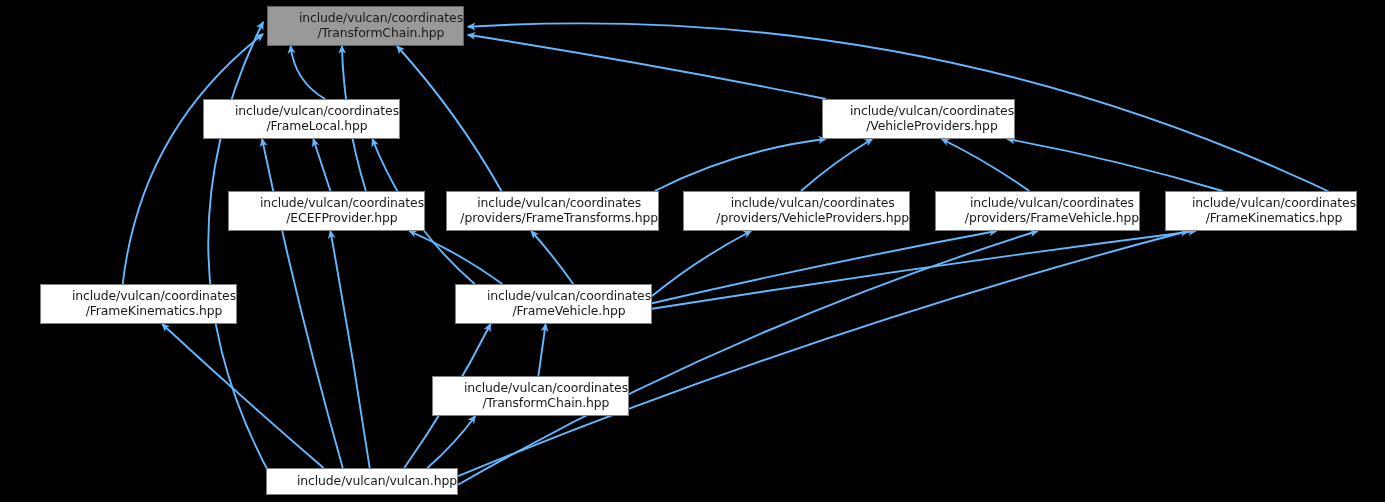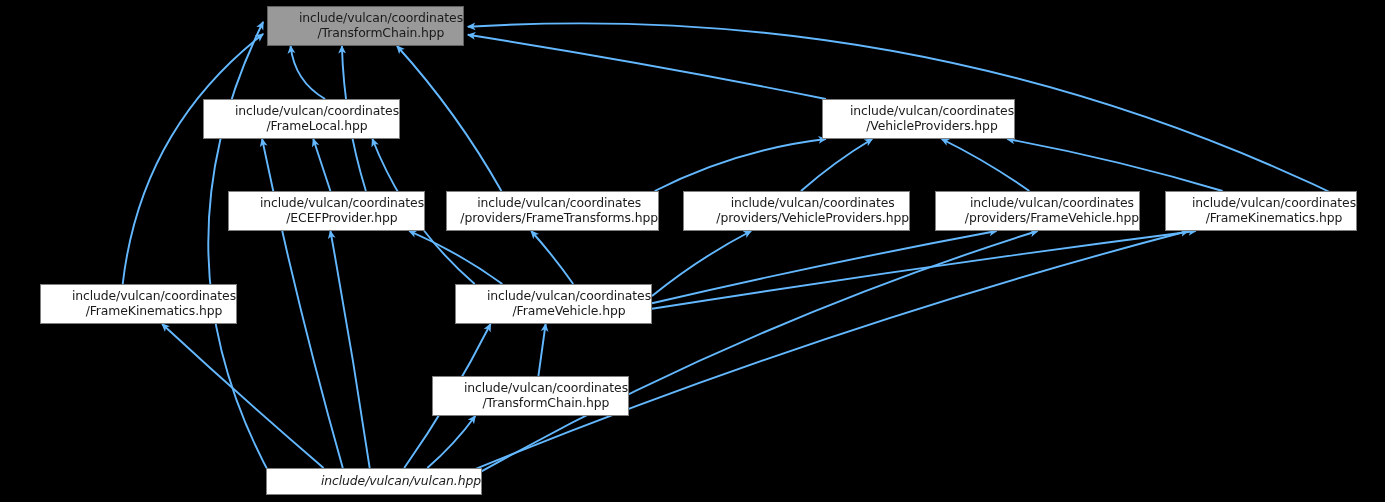--- a/index.html
+++ b/index.html
@@ -114,19 +114,19 @@
           <span>include/vulcan/coordinates</span>
           <span>/FrameVehicle.hpp</span>
         </div>
       </div>
       <div class="node" style="left: 432px; top: 376px; width: 197px; height: 40px;">
         <div>
           <span>include/vulcan/coordinates</span>
           <span>/TransformChain.hpp</span>
         </div>
       </div>
-      <div class="node" style="left: 266px; top: 468px; width: 216px; height: 27px; font-style: italic;">
+      <div class="node" style="left: 266px; top: 468px; width: 192px; height: 27px;">
         <div>
           <span>include/vulcan/vulcan.hpp</span>
         </div>
       </div>
     </div>
 </div>
 
 </body></html>

